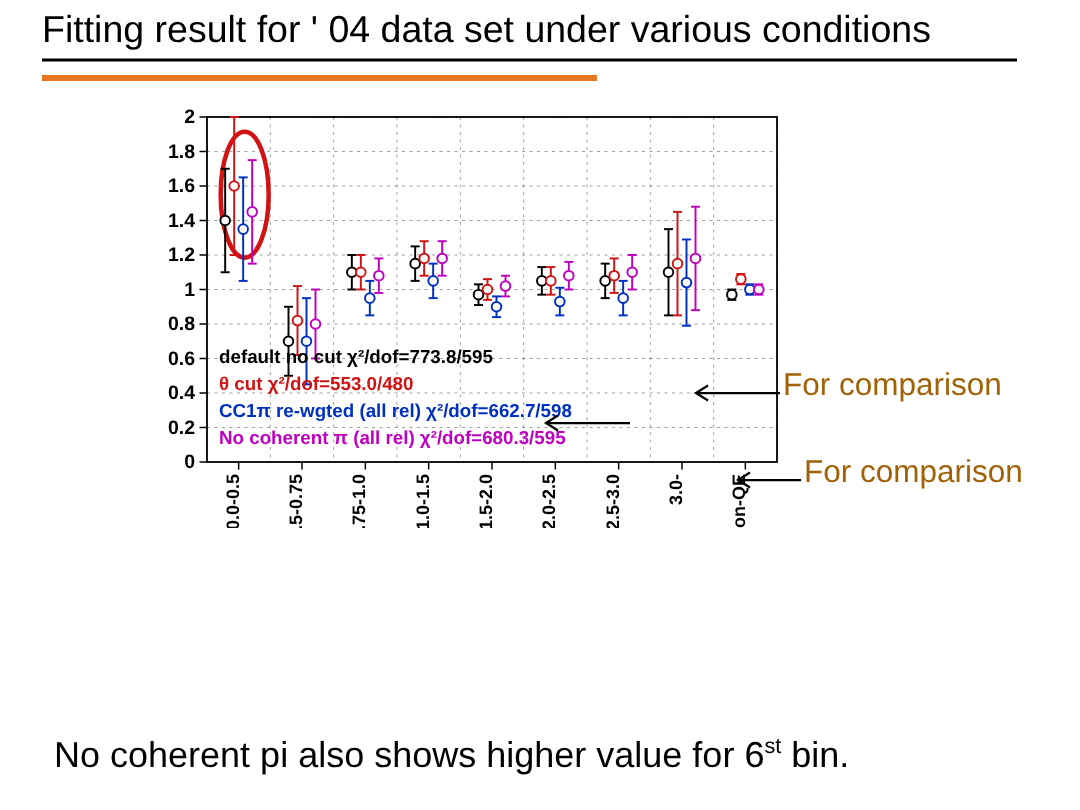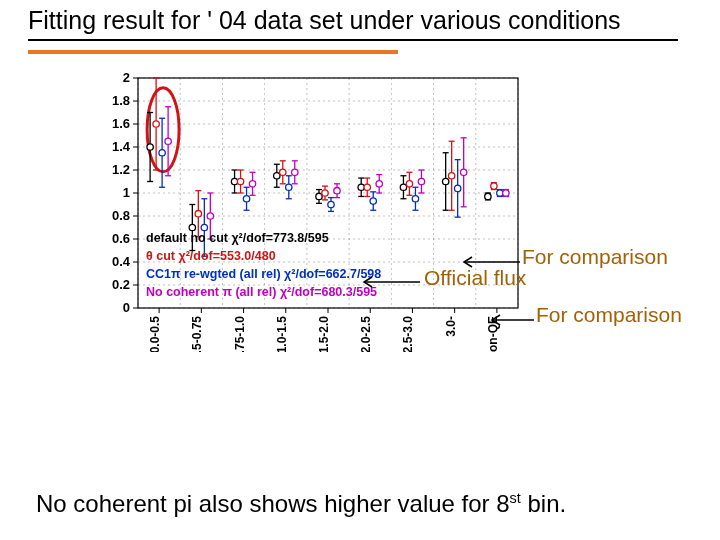--- a/index.html
+++ b/index.html
@@ -242,25 +242,24 @@
   <svg class="arrow" style="left:460px;top:256px;width:60px;height:12px">
     <line x1="60" y1="6" x2="4" y2="6" stroke="#000" stroke-width="1.5"></line>
     <polyline points="12,1 4,6 12,11" fill="none" stroke="#000" stroke-width="1.5"></polyline>
   </svg>
   <div class="annot" style="left:522px;top:245px">For comparison</div>
 
   <svg class="arrow" style="left:360px;top:276px;width:60px;height:12px">
     <line x1="60" y1="6" x2="4" y2="6" stroke="#000" stroke-width="1.5"></line>
     <polyline points="12,1 4,6 12,11" fill="none" stroke="#000" stroke-width="1.5"></polyline>
   </svg>
-  <div class="annot" style="left:424px;top:266px">Official flux</div>
 
   <svg class="arrow" style="left:488px;top:314px;width:46px;height:12px">
     <line x1="46" y1="6" x2="4" y2="6" stroke="#000" stroke-width="1.5"></line>
     <polyline points="12,1 4,6 12,11" fill="none" stroke="#000" stroke-width="1.5"></polyline>
   </svg>
   <div class="annot" style="left:536px;top:303px">For comparison</div>
 
   <div class="bottom-text">
-    <span>No coherent pi also shows higher value for 8</span><sup>st</sup><span> bin.</span>
+    <span>No coherent pi also shows higher value for 6</span><sup>st</sup><span> bin.</span>
   </div>
 
 </div>
 
 </body></html>

